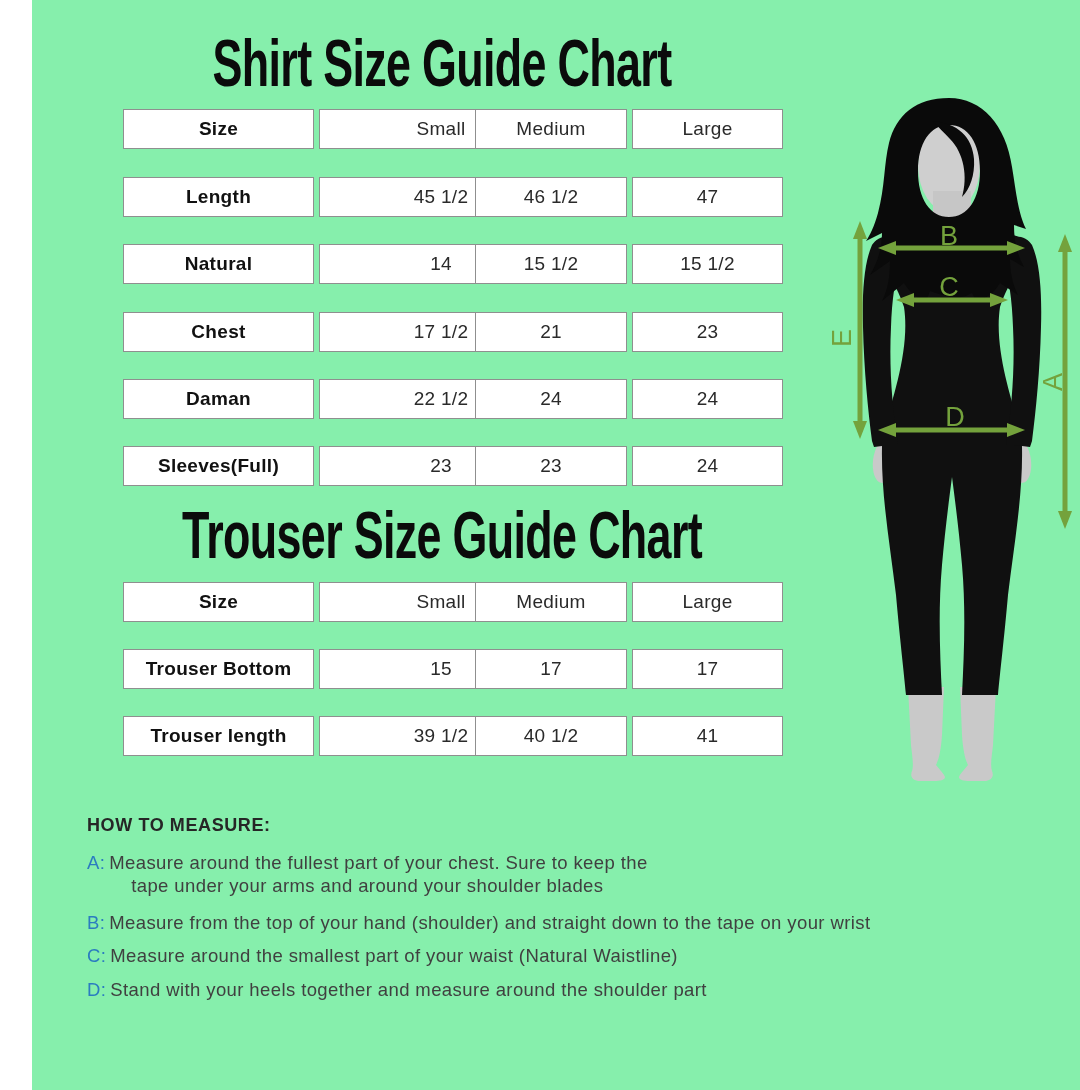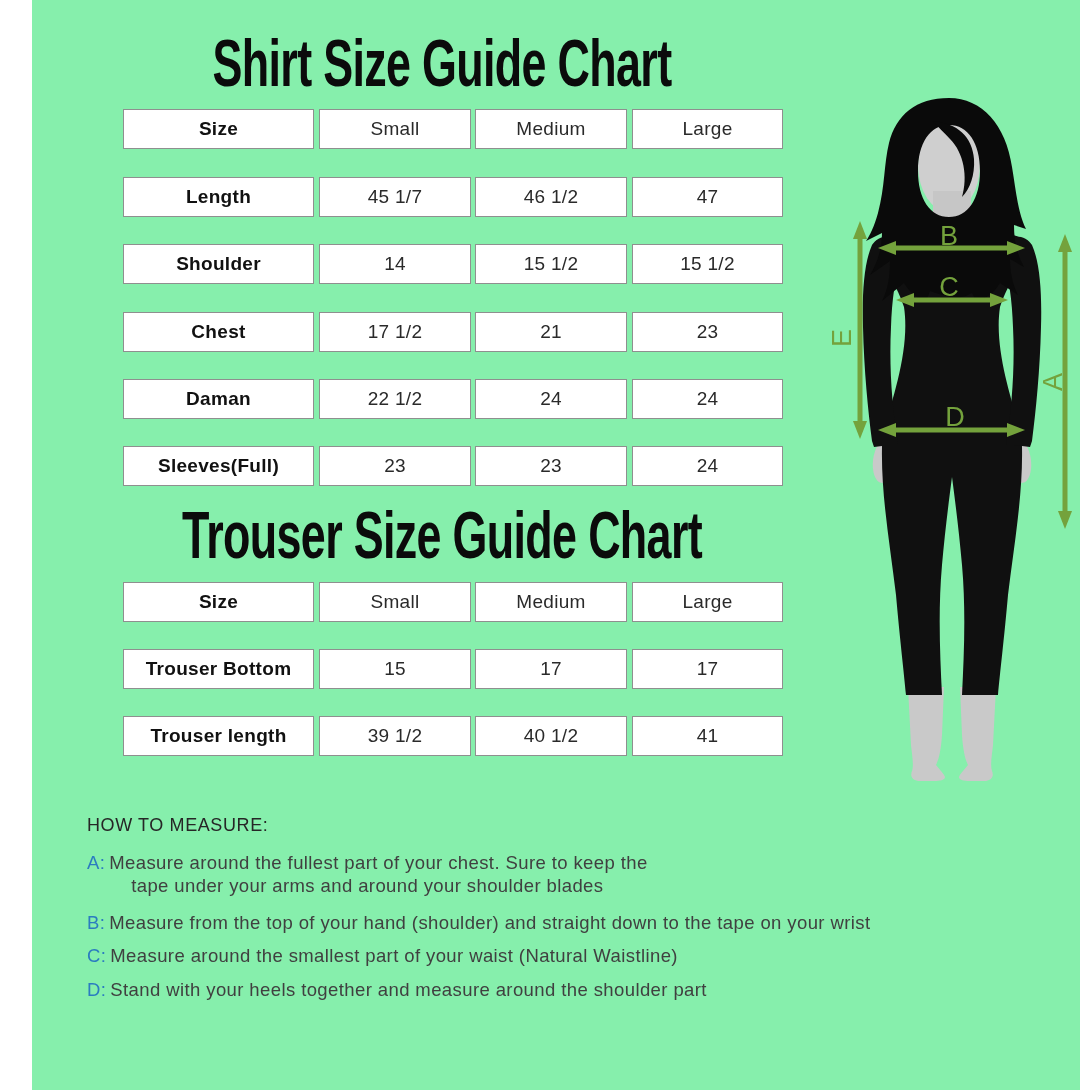--- a/index.html
+++ b/index.html
@@ -10,26 +10,26 @@
   .big-title{position:absolute;left:410px;white-space:nowrap;color:#0b0b0b;
              font-weight:bold;font-size:66px;line-height:70px;letter-spacing:-1px;
              transform:translateX(-50%) scaleX(0.68);transform-origin:center;}
 
   
   .trow{position:absolute;left:0;width:892px;height:40px;}
   .cell{position:absolute;top:0;height:38px;border:1px solid #8f8f8f;background:#fff;
         display:flex;align-items:center;justify-content:center;
         font-size:19px;color:#2a2a2a;letter-spacing:0.3px;}
   .c0{left:91px;width:189px;font-weight:bold;color:#111;}
-  .c1{left:287px;width:150px;}
+  .c1{left:287px;width:150px;padding-left:46px;}
   .c2{left:443px;width:150px;}
   .c3{left:600px;width:149px;}
 
   
-  .hm-head{position:absolute;left:55px;top:815px;font-size:18px;font-weight:normal;
+  .hm-head{position:absolute;left:55px;top:815px;font-size:18px;font-weight:bold;
            color:#262626;letter-spacing:0.6px;}
   .hm-item{position:absolute;left:55px;font-size:18.5px;line-height:23px;color:#404040;
            letter-spacing:0.4px;max-width:960px;text-align:center;}
   .hm-letter{color:#2b7cc0;margin-right:4px;}
   .hm-text{white-space:pre-line;}
 
   
   #figure{position:absolute;left:780px;top:95px;width:300px;height:695px;}
 </style>
 </head>
@@ -40,26 +40,26 @@
   <div class="big-title" style="top:28px">Shirt Size Guide Chart</div>
 
   <div class="trow" style="top:109px">
     <div class="cell c0">Size</div>
     <div class="cell c1">Small</div>
     <div class="cell c2">Medium</div>
     <div class="cell c3">Large</div>
   </div>
   <div class="trow" style="top:177px">
     <div class="cell c0">Length</div>
-    <div class="cell c1">45 1/7</div>
+    <div class="cell c1">45 1/2</div>
     <div class="cell c2">46 1/2</div>
     <div class="cell c3">47</div>
   </div>
   <div class="trow" style="top:244px">
-    <div class="cell c0">Shoulder</div>
+    <div class="cell c0">Natural</div>
     <div class="cell c1">14</div>
     <div class="cell c2">15 1/2</div>
     <div class="cell c3">15 1/2</div>
   </div>
   <div class="trow" style="top:312px">
     <div class="cell c0">Chest</div>
     <div class="cell c1">17 1/2</div>
     <div class="cell c2">21</div>
     <div class="cell c3">23</div>
   </div>

